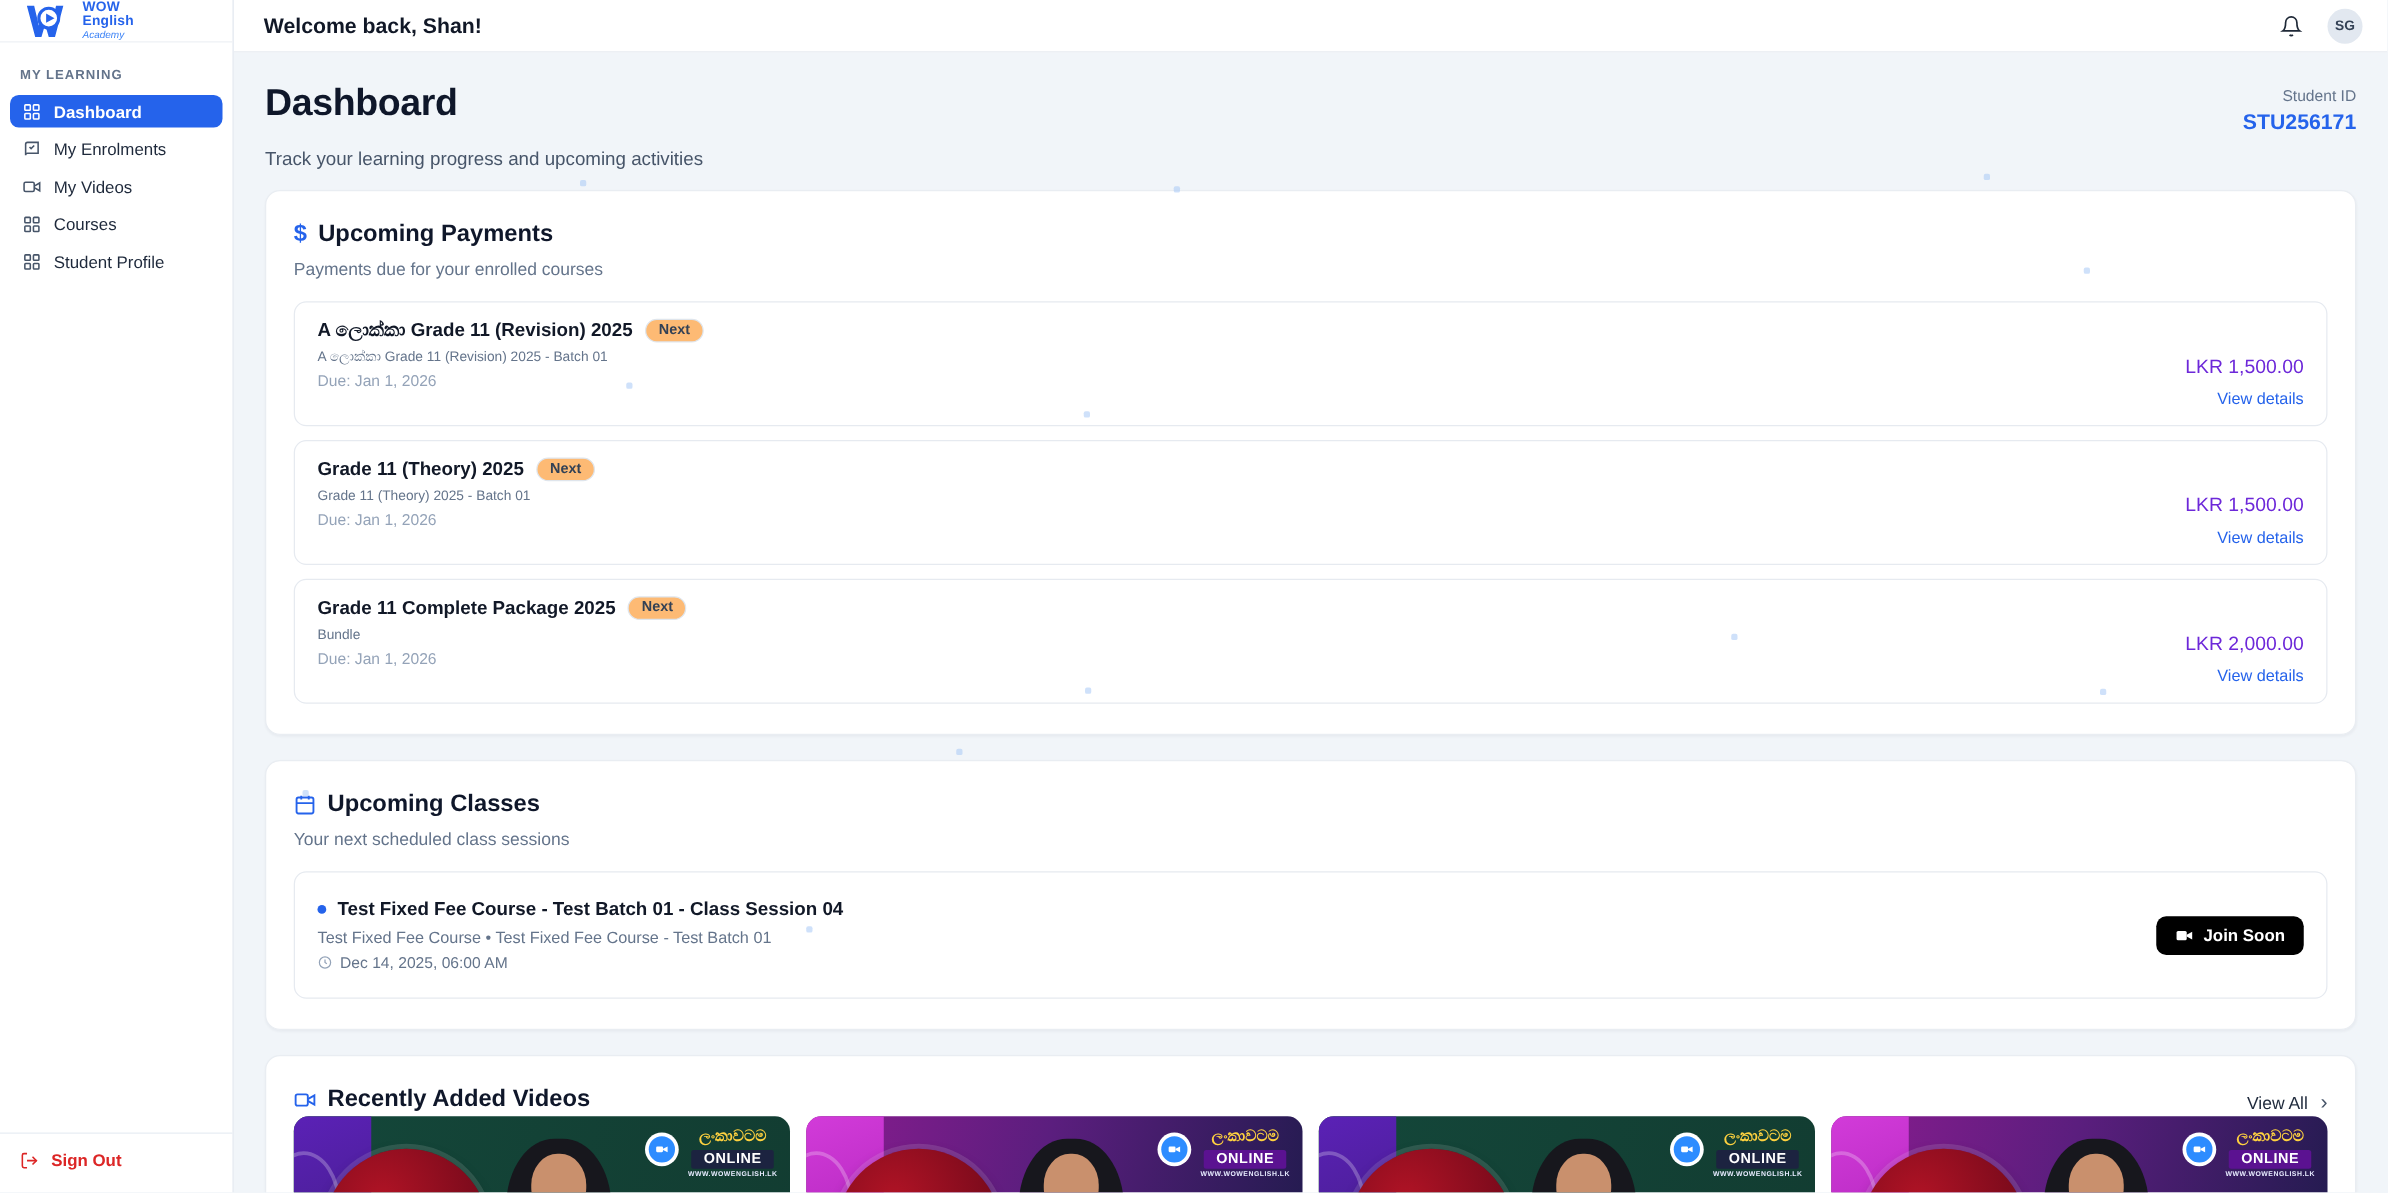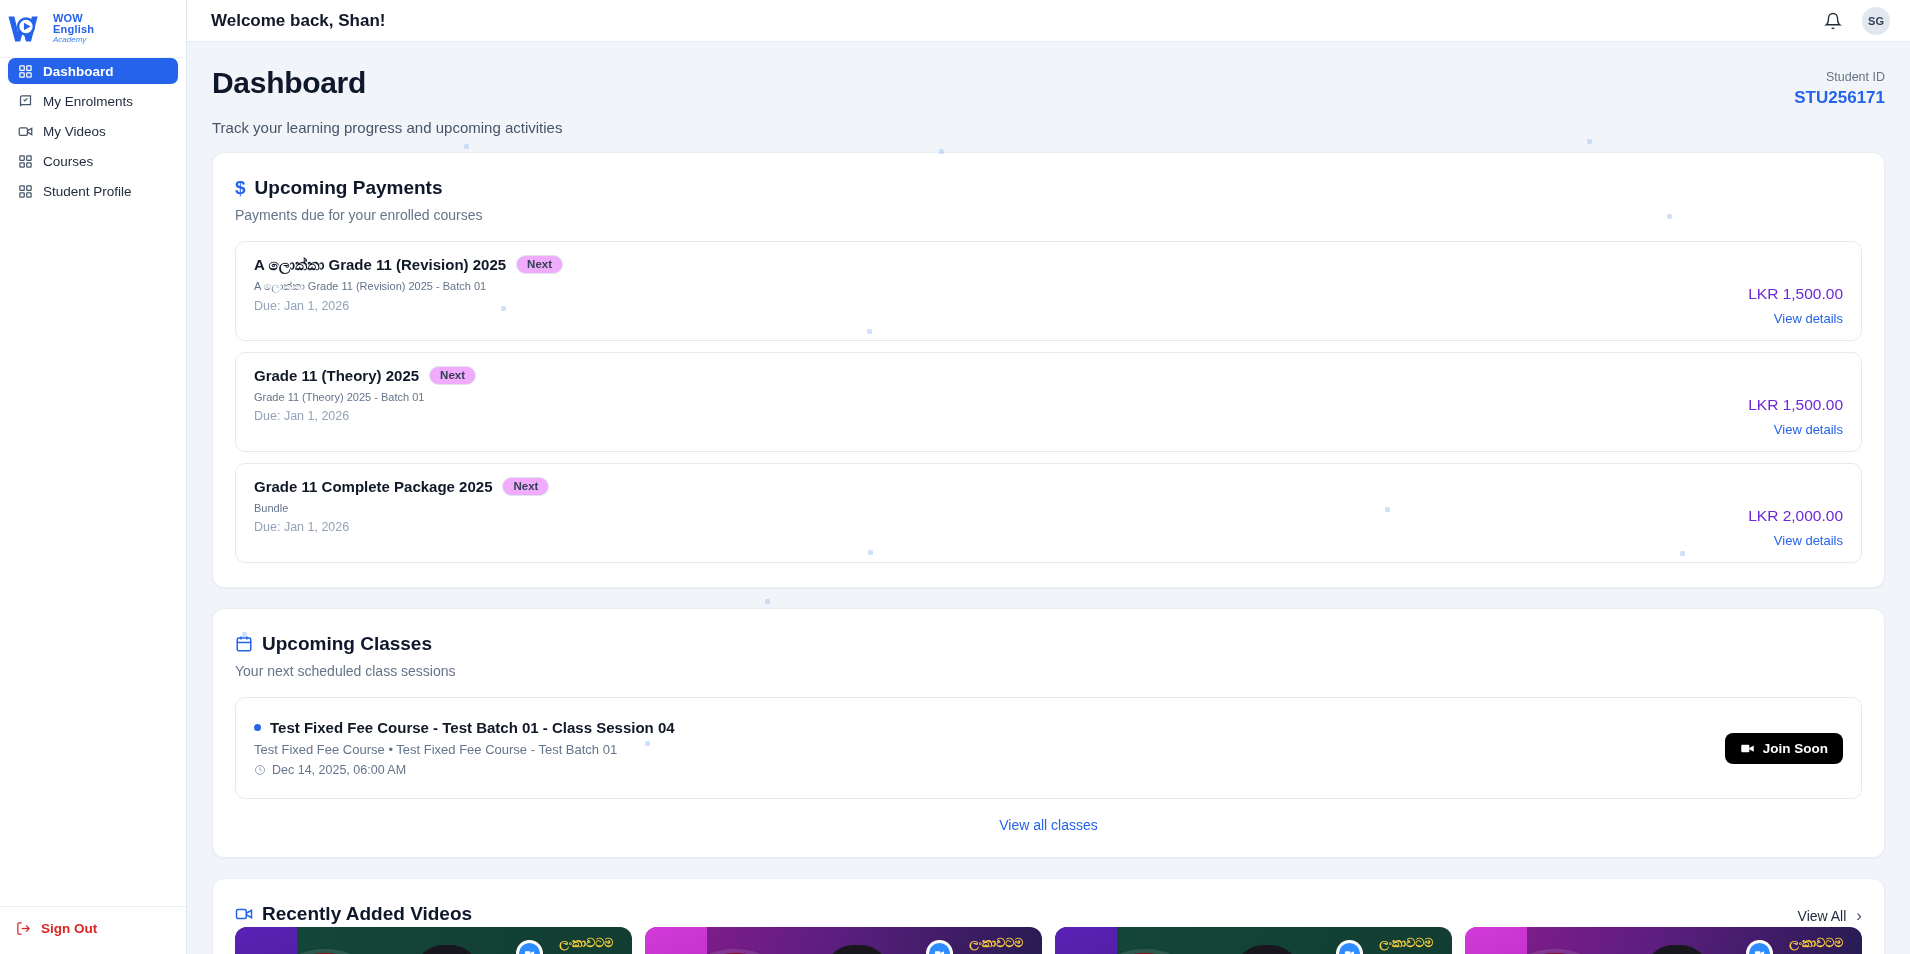--- a/index.html
+++ b/index.html
@@ -1,21 +1,21 @@
 <!DOCTYPE html>
 <html><head>
 <meta charset="utf-8">
 <style>
   * { margin:0; padding:0; box-sizing:border-box; }
   html,body { width:1910px; height:954px; overflow:hidden; font-family:"Liberation Sans", sans-serif; background:#f1f5f9; color:#0f172a; }
   .app { display:flex; width:1910px; height:954px; }
 
   
   .sidebar { width:187px; background:#ffffff; border-right:1px solid #e2e8f0; display:flex; flex-direction:column; position:relative; z-index:5; }
-  .logo-row { display:flex; align-items:center; gap:7px; padding:7px 6px; height:58px; border-bottom:1px solid #eef1f5; }
+  .logo-row { display:flex; align-items:center; gap:7px; padding:7px 19px; height:34px; border-bottom:1px solid #eef1f5; }
   .logo-mark { width:40px; height:30px; flex:0 0 auto; }
   .logo-name { line-height:1.02; color:#2563eb; }
   .logo-name .l1, .logo-name .l2 { font-size:11px; font-weight:800; letter-spacing:.2px; }
   .logo-name .l3 { font-size:8px; font-style:italic; color:#3b82f6; }
   .nav-label { font-size:10.5px; font-weight:700; letter-spacing:.8px; color:#64748b; padding:20px 16px 10px; }
   .nav { display:flex; flex-direction:column; gap:4px; padding:0 8px; }
   .nav-item { display:flex; align-items:center; gap:10px; height:26px; padding:0 10px; border-radius:7px; font-size:13.5px; color:#1e293b; cursor:pointer; }
   .nav-item svg { width:15px; height:15px; stroke:#475569; }
   .nav-item.active { background:#2563eb; color:#ffffff; font-weight:600; }
   .nav-item.active svg { stroke:#ffffff; }
@@ -46,21 +46,21 @@
   .card-title { font-size:19px; font-weight:700; color:#0f172a; }
   .dollar-ic { color:#2563eb; font-size:19px; font-weight:700; }
   .card-head svg { width:18px; height:18px; stroke:#2563eb; }
   .card-sub { font-size:14px; color:#64748b; margin:8px 0 18px; }
 
   
   .pay-item { border:1px solid #e6eaf0; border-radius:10px; padding:13px 18px 14px; display:flex; justify-content:space-between; margin-bottom:11px; background:#fff; }
   .pay-item:last-child { margin-bottom:0; }
   .pi-title-row { display:flex; align-items:center; gap:10px; }
   .pi-title { font-size:15px; font-weight:700; color:#111827; }
-  .badge { font-size:11.5px; font-weight:600; color:#334155; border:1px solid #dfe5ec; border-radius:999px; padding:2px 10px 3px; background:#f0abfc; }
+  .badge { font-size:11.5px; font-weight:600; color:#334155; border:1px solid #dfe5ec; border-radius:999px; padding:2px 10px 3px; background:#fdba74; }
   .pi-detail { font-size:11px; color:#64748b; margin-top:6px; }
   .pi-due { font-size:12.5px; color:#94a3b8; margin-top:6px; }
   .pi-right { text-align:right; padding-top:2px; }
   .pi-amount { font-size:15.5px; font-weight:400; color:#6d28d9;margin-top:28px; }
   .pi-link { font-size:13px; color:#2563eb; margin-top:8px; cursor:pointer; }
 
   
   .class-item { border:1px solid #e6eaf0; border-radius:10px; padding:21px 18px; display:flex; justify-content:space-between; align-items:center; }
   .ci-title-row { display:flex; align-items:center; gap:9px; }
   .dot { width:7px; height:7px; border-radius:50%; background:#2563eb; }
@@ -116,20 +116,21 @@
         <circle cx="24" cy="15" r="9.5" fill="#ffffff" stroke="#2563eb" stroke-width="3"></circle>
         <path d="M21.5 10.5l8 4.5-8 4.5z" fill="#2563eb"></path>
       </svg>
       <div class="logo-name">
         <div class="l1">WOW</div>
         <div class="l2">English</div>
         <div class="l3">Academy</div>
       </div>
     </div>
 
+    <div class="nav-label">MY LEARNING</div>
 
     <nav class="nav">
       <div class="nav-item active">
         <svg viewBox="0 0 24 24" fill="none" stroke-width="2">
             <rect x="3" y="3" width="7" height="7" rx="1"></rect>
             <rect x="14" y="3" width="7" height="7" rx="1"></rect>
             <rect x="3" y="14" width="7" height="7" rx="1"></rect>
             <rect x="14" y="14" width="7" height="7" rx="1"></rect>
           </svg>
         <span>Dashboard</span>
@@ -301,21 +302,20 @@
           </div>
           <button class="join-btn">
             <svg viewBox="0 0 24 24">
                 <rect x="2" y="6" width="13" height="12" rx="2"></rect>
                 <path d="M15 11l7-4v10l-7-4z"></path>
               </svg>
             <span>Join Soon</span>
           </button>
         </div>
 
-        <div class="view-all-classes">View all classes</div>
       </section>
 
       <section class="card" style="padding-bottom:0;">
         <div class="videos-head">
           <div class="videos-head-left">
             <div class="card-head">
               <svg viewBox="0 0 24 24" fill="none" stroke-width="2">
                   <rect x="2" y="6" width="13" height="12" rx="2"></rect>
                   <path d="M15 11l7-4v10l-7-4"></path>
                 </svg>

